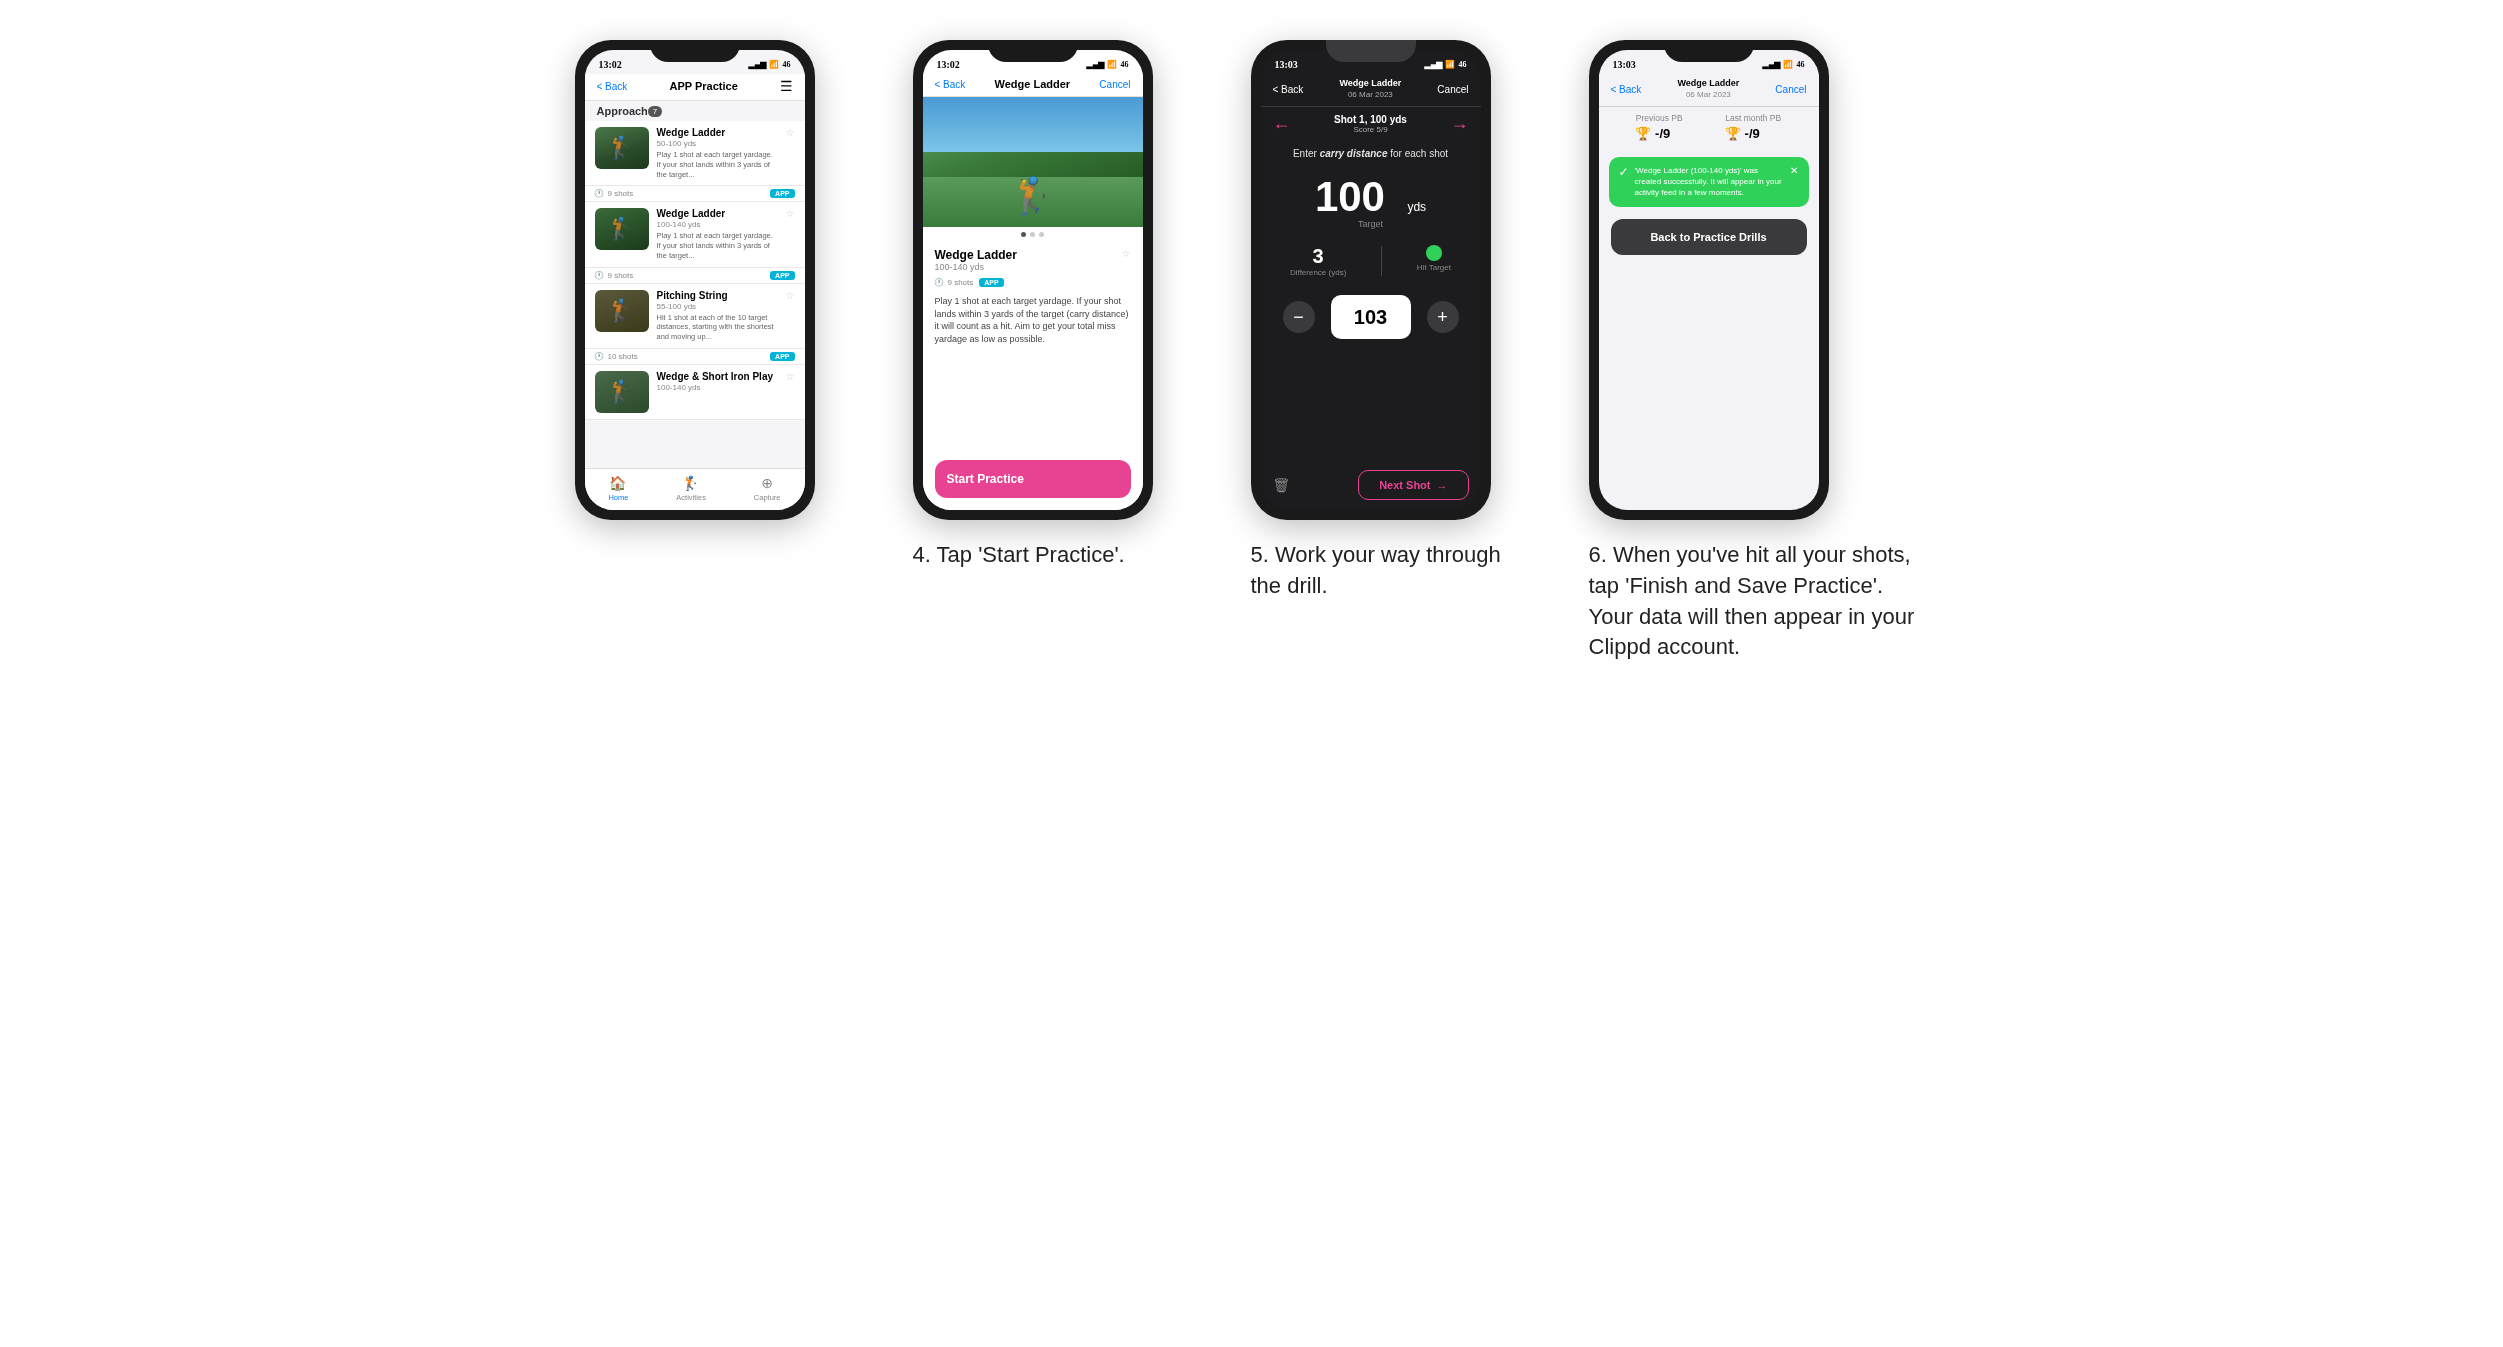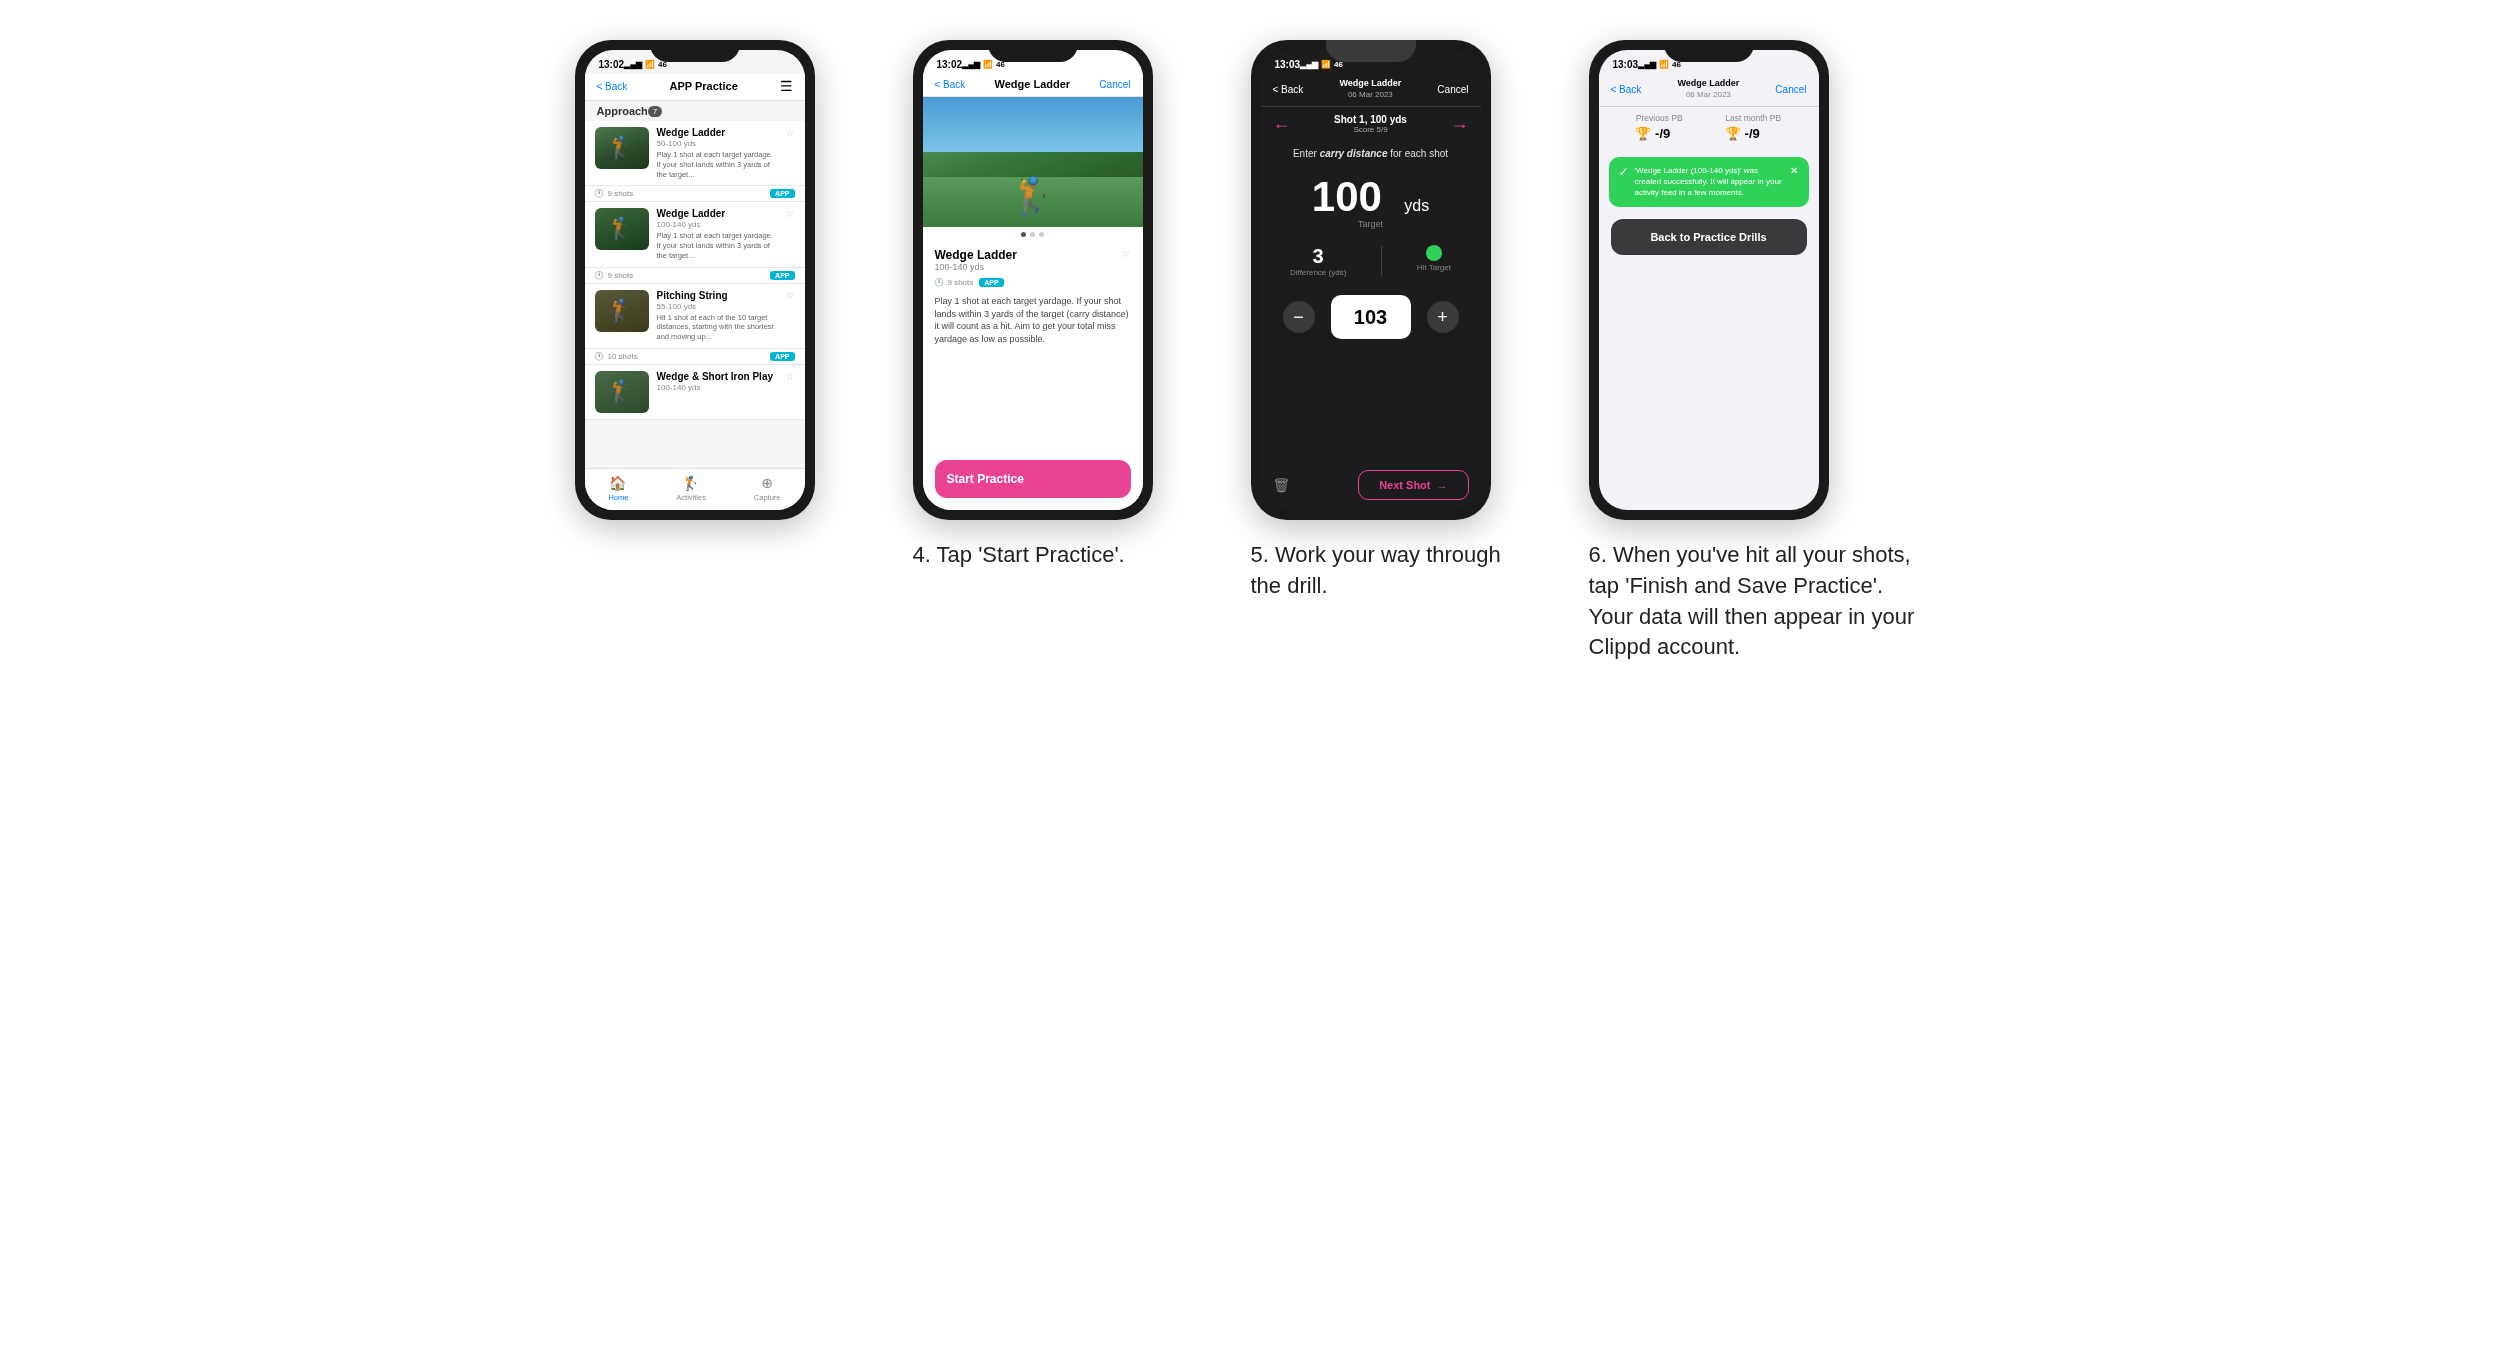--- a/index.html
+++ b/index.html
@@ -60,29 +60,31 @@
       width: 90px;
       position: absolute;
       top: 0;
       left: 50%;
       transform: translateX(-50%);
       z-index: 10;
     }
     
     .status-bar {
       display: flex;
+      justify-content: space-between;
       align-items: center;
       padding: 6px 14px 2px;
       font-size: 9px;
       font-weight: 600;
       color: #000;
       background: transparent;
       position: relative;
       z-index: 5;
       min-height: 24px;
+      font-family: Liberation Serif, serif;
     }
     .status-bar.dark { color: #fff; }
     .status-time { font-size: 10px; font-weight: 700; }
     .status-icons { display: flex; gap: 3px; align-items: center; font-size: 8px; }
     
     .nav-bar {
       display: flex;
       justify-content: space-between;
       align-items: center;
       padding: 4px 12px 6px;
@@ -362,21 +364,21 @@
       text-align: center;
       padding: 10px 12px 4px;
     }
     .target-yds {
       font-size: 42px;
       font-weight: 800;
       color: #fff;
       display: inline-block;
     }
     .target-unit {
-      font-size: 16px;
+      font-size: 12px;
       font-weight: 400;
       color: #fff;
       margin-left: 18px;
     }
     .target-label {
       font-size: 9px;
       color: #888;
       margin-top: -2px;
     }
     .stats-row {

